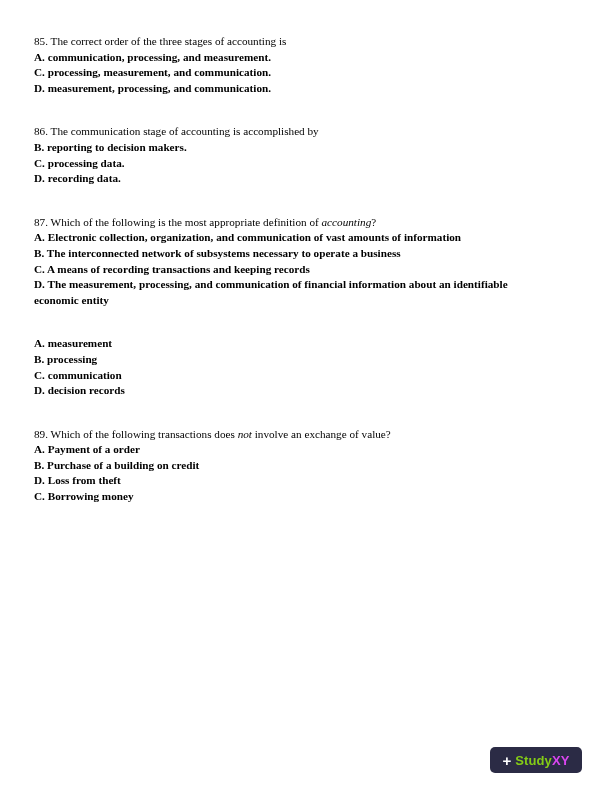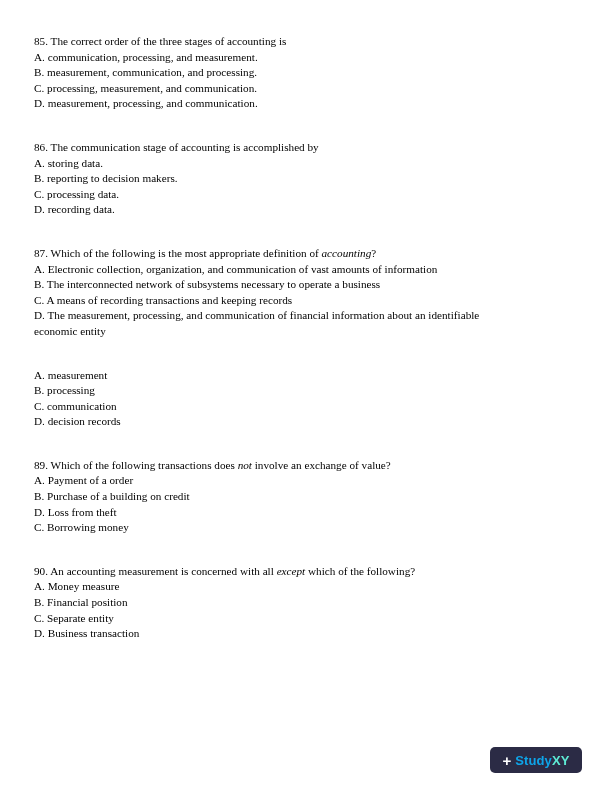--- a/index.html
+++ b/index.html
@@ -30,20 +30,21 @@
   .q-stem, .q-choice {
     font-size: 11.2px;
     line-height: 15.6px;
     white-space: normal;
   }
   .q-stem {
     margin: 0;
   }
   .q-choice {
     margin: 0;
+    font-weight: bold;
   }
   em {
     font-style: italic;
   }
   .watermark {
     position: absolute;
     right: 30px;
     bottom: 19px;
     width: 92px;
     height: 26px;
@@ -61,39 +62,37 @@
     font-weight: bold;
     line-height: 1;
   }
   .watermark .wm-text {
     font-family: "Liberation Sans", sans-serif;
     font-size: 13px;
     font-weight: bold;
     letter-spacing: 0.1px;
     line-height: 1;
   }
-  .wm-study { color: #0ea5e9; }
-  .wm-xy { color: #5eead4; }
+  .wm-study { color: #84cc16; }
+  .wm-xy { color: #d946ef; }
 </style>
 </head>
 <body>
 
 <div class="page">
 
   <div class="question-block">
     <p class="q-stem">85. The correct order of the three stages of accounting is</p>
     <p class="q-choice">A. communication, processing, and measurement.</p>
-    <p class="q-choice">B. measurement, communication, and processing.</p>
     <p class="q-choice">C. processing, measurement, and communication.</p>
     <p class="q-choice">D. measurement, processing, and communication.</p>
   </div>
 
   <div class="question-block">
     <p class="q-stem">86. The communication stage of accounting is accomplished by</p>
-    <p class="q-choice">A. storing data.</p>
     <p class="q-choice">B. reporting to decision makers.</p>
     <p class="q-choice">C. processing data.</p>
     <p class="q-choice">D. recording data.</p>
   </div>
 
   <div class="question-block">
     <p class="q-stem"><span>87. Which of the following is the most appropriate definition of </span><em>accounting</em><span>?</span></p>
     <p class="q-choice">A. Electronic collection, organization, and communication of vast amounts of information</p>
     <p class="q-choice">B. The interconnected network of subsystems necessary to operate a business</p>
     <p class="q-choice">C. A means of recording transactions and keeping records</p>
@@ -108,26 +107,19 @@
   </div>
 
   <div class="question-block">
     <p class="q-stem"><span>89. Which of the following transactions does </span><em>not</em><span> involve an exchange of value?</span></p>
     <p class="q-choice">A. Payment of a order</p>
     <p class="q-choice">B. Purchase of a building on credit</p>
     <p class="q-choice">D. Loss from theft</p>
     <p class="q-choice">C. Borrowing money</p>
   </div>
 
-  <div class="question-block">
-    <p class="q-stem"><span>90. An accounting measurement is concerned with all </span><em>except</em><span> which of the following?</span></p>
-    <p class="q-choice">A. Money measure</p>
-    <p class="q-choice">B. Financial position</p>
-    <p class="q-choice">C. Separate entity</p>
-    <p class="q-choice">D. Business transaction</p>
-  </div>
 
 </div>
 
 <div class="watermark">
   <span class="plus">+</span>
   <span class="wm-text"><span class="wm-study">Study</span><span class="wm-xy">XY</span></span>
 </div>
 
 </body></html>

